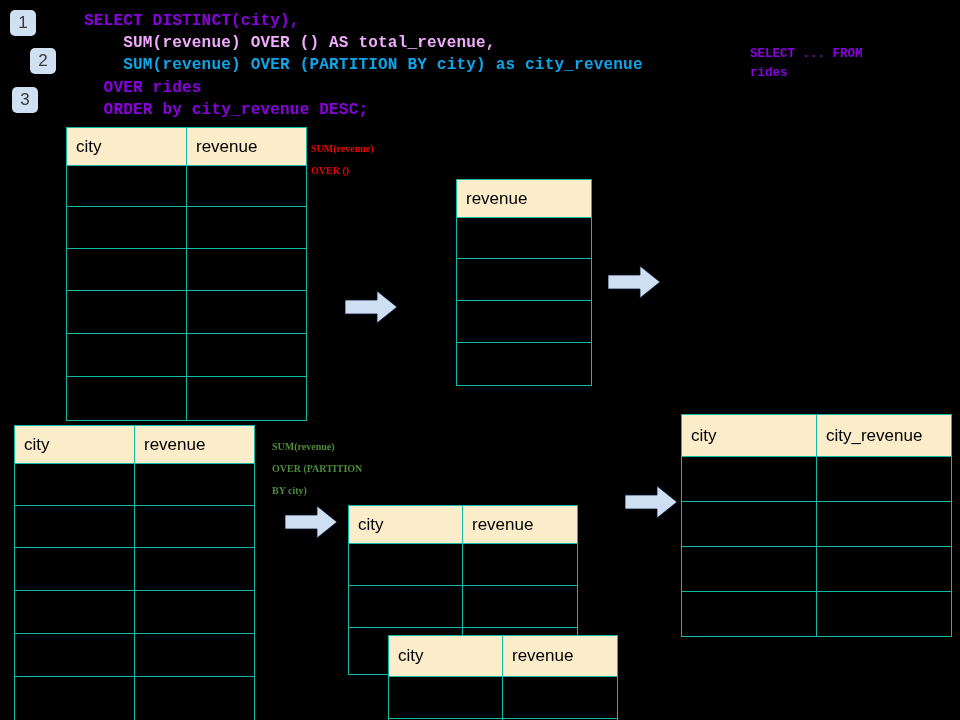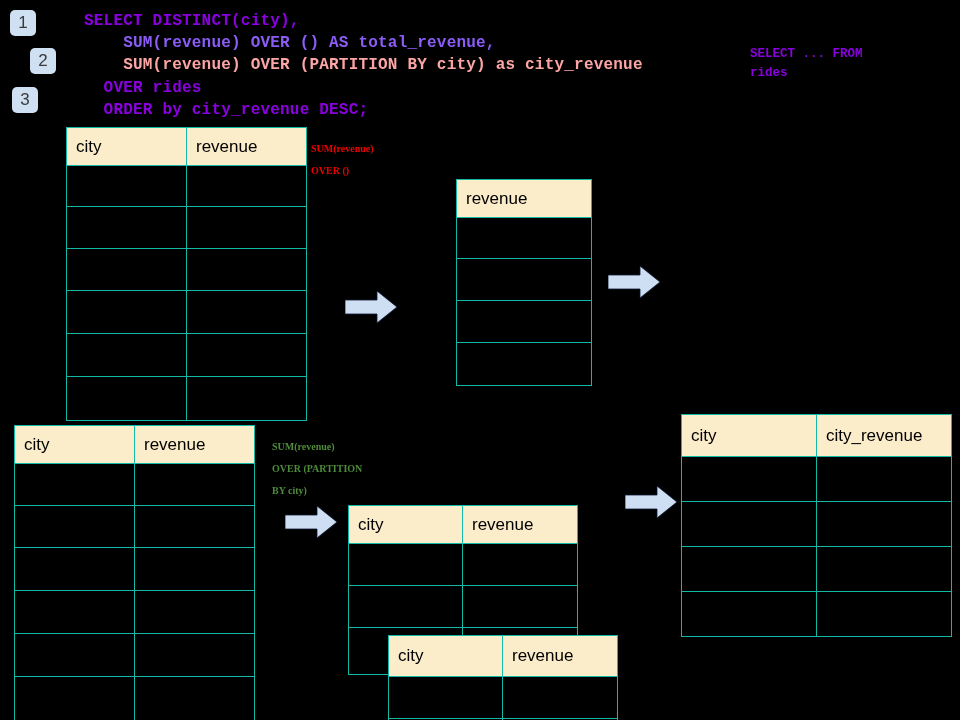--- a/index.html
+++ b/index.html
@@ -34,22 +34,22 @@
   .sql {
     position: absolute;
     font-family: "Liberation Mono", "DejaVu Sans Mono", monospace;
     font-size: 16px;
     line-height: 21.5px;
     white-space: pre;
     font-weight: bold;
     letter-spacing: 0.2px;
   }
   .sql-purple { color: #8a00e0; }
-  .sql-red    { color: #8b5cf6; }
-  .sql-green  { color: #fca5a5; }
+  .sql-red    { color: #f0abfc; }
+  .sql-green  { color: #0ea5e9; }
 
   .sql-note {
     position: absolute;
     font-family: "Liberation Mono", "DejaVu Sans Mono", monospace;
     font-size: 12.5px;
     line-height: 19px;
     white-space: pre;
     font-weight: bold;
     color: #8a00e0;
   }

